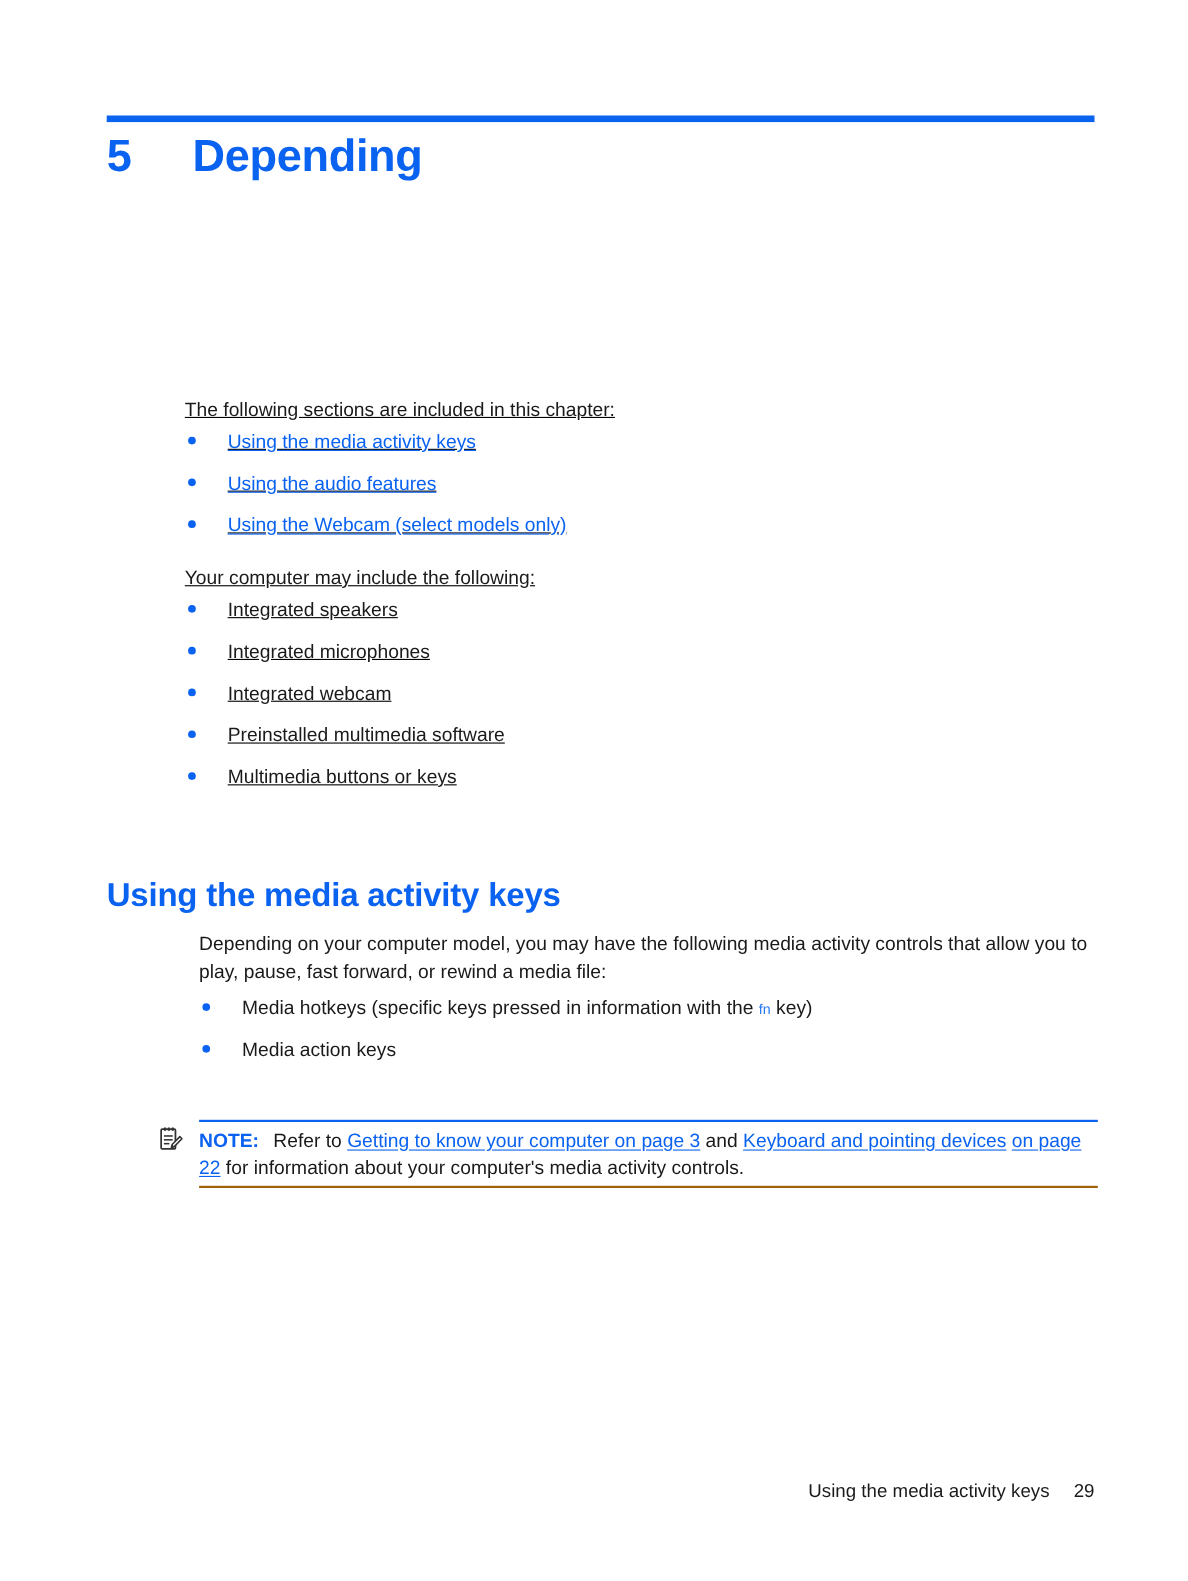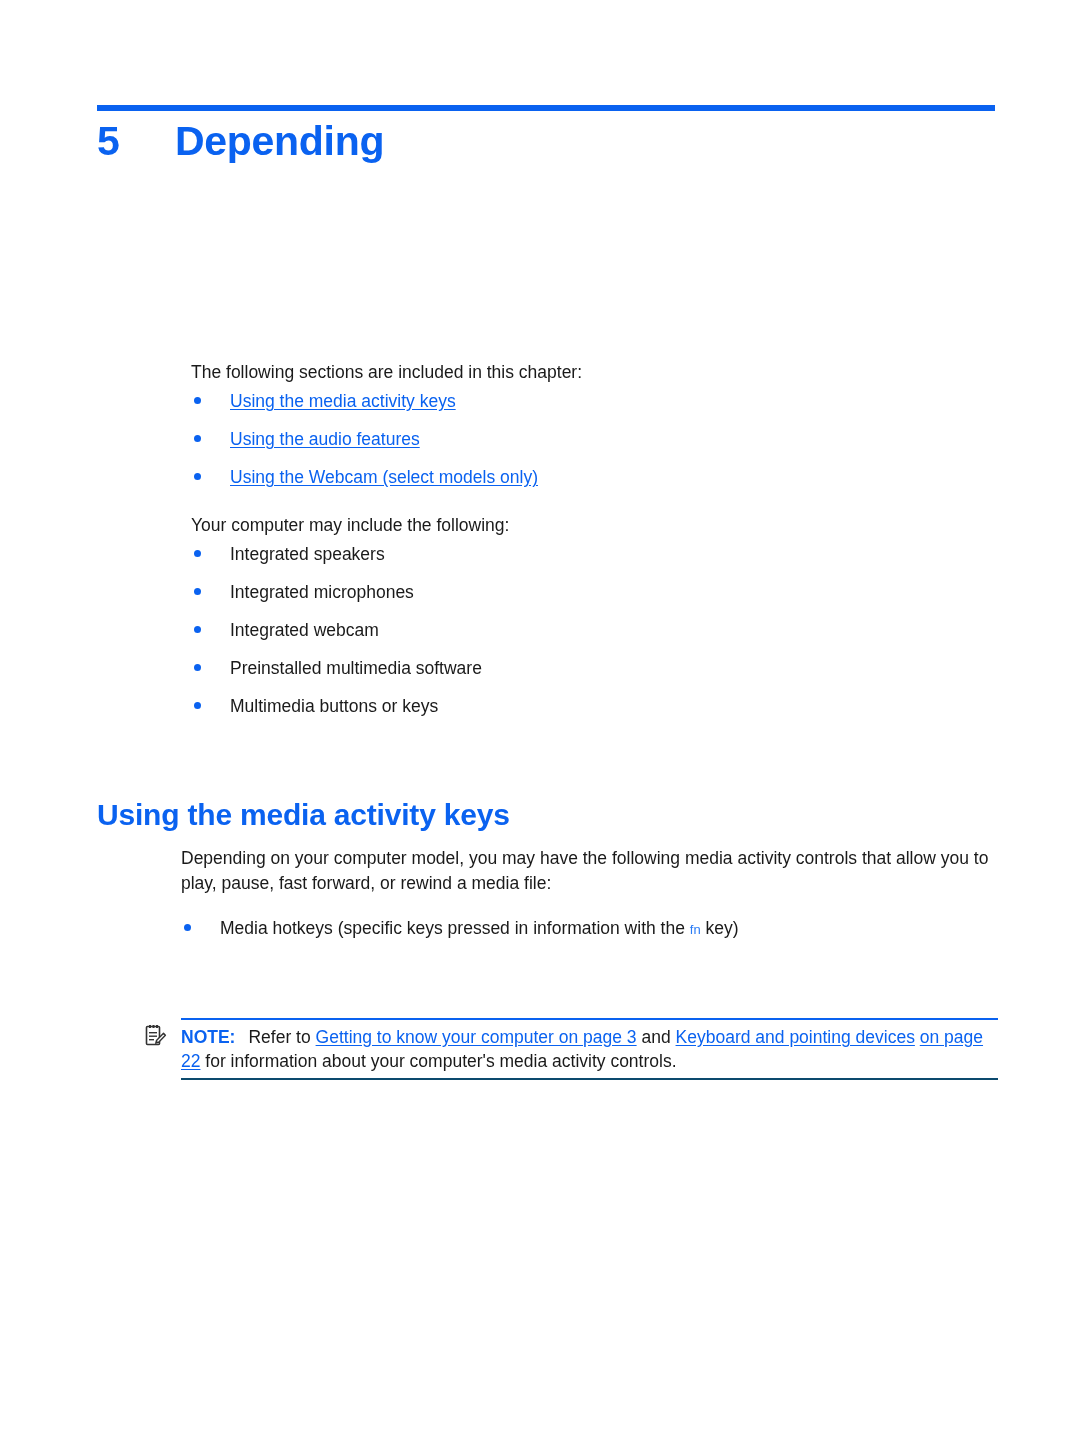--- a/index.html
+++ b/index.html
@@ -51,23 +51,24 @@
     width: 78px;
     flex: 0 0 78px;
   }
   .chapter-name {
     flex: 1 1 auto;
   }
 
   
   .content {
     position: absolute;
-    left: 191px;
+    left: 168px;
     top: 360px;
     width: 818px;
+    text-decoration: underline;
   }
 
   .para {
     font-size: 17.5px;
     line-height: 25px;
     color: #1a1a1a;
     margin: 0 0 12px 0;
   }
   .para.tight {
     margin-bottom: 4px;
@@ -122,41 +123,41 @@
   }
 
   
   .section-body {
     position: absolute;
     left: 181px;
     top: 846px;
     width: 818px;
   }
   .section-body .para {
-    margin-bottom: 20px;
+    margin-bottom: 8px;
   }
 
   
   .note-block {
     position: absolute;
     left: 143px;
     top: 1018px;
     width: 855px;
   }
   .note-icon {
     position: absolute;
     left: 0px;
     top: 6px;
     width: 24px;
     height: 24px;
   }
   .note-body {
     margin-left: 38px;
     border-top: 2px solid #0a62f0;
-    border-bottom: 2px solid #0c4a6e;
+    border-bottom: 2px solid #a16207;
     padding: 5px 0 5px 0;
   }
   .note-text {
     font-size: 17.5px;
     line-height: 24px;
     color: #1a1a1a;
   }
   .note-label {
     color: #0a62f0;
     font-weight: bold;
@@ -235,20 +236,24 @@
 
   <div class="section-heading">Using the media activity keys</div>
 
   <div class="section-body">
     <p class="para">Depending on your computer model, you may have the following media activity controls that allow you to play, pause, fast forward, or rewind a media file:</p>
 
     <ul class="bullets">
       <li>
         <span class="dot"></span>
         <span>Media hotkeys (specific keys pressed in information with the </span><span class="keycap">fn</span><span> key)</span>
+      </li>
+      <li>
+        <span class="dot"></span>
+        <span>Media action keys</span>
       </li>
     </ul>
   </div>
 
   <div class="note-block">
     <span class="note-icon">
       <svg viewBox="0 0 24 24" width="24" height="24" aria-hidden="true">
         <rect x="3.5" y="2.5" width="13" height="18" rx="1" fill="#ffffff" stroke="#333333" stroke-width="1.6"></rect>
         <rect x="6" y="1" width="2" height="3" fill="#333333"></rect>
         <rect x="9.5" y="1" width="2" height="3" fill="#333333"></rect>
@@ -260,14 +265,17 @@
         <path d="M12.8 19.2 L13.5 16.5 L15.4 18.4 Z" fill="#333333"></path>
       </svg>
     </span>
     <div class="note-body">
       <div class="note-text">
         <span class="note-label">NOTE:</span><span>Refer to </span><a class="doclink" href="#">Getting to know your computer on page 3</a><span> and </span><a class="doclink" href="#">Keyboard and pointing devices</a> <a class="doclink" href="#">on page 22</a><span> for information about your computer's media activity controls.</span>
       </div>
     </div>
   </div>
 
+  <div class="footer">
+    <span class="ftitle">Using the media activity keys</span><span>29</span>
+  </div>
 
 </div>
 
 </body></html>

